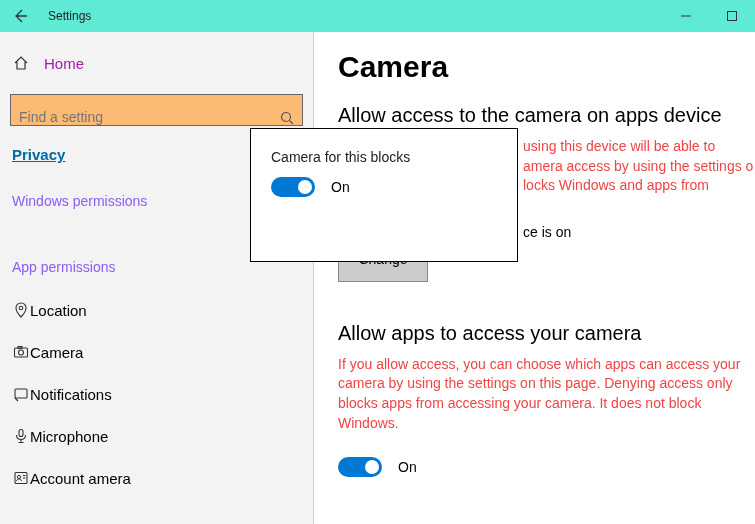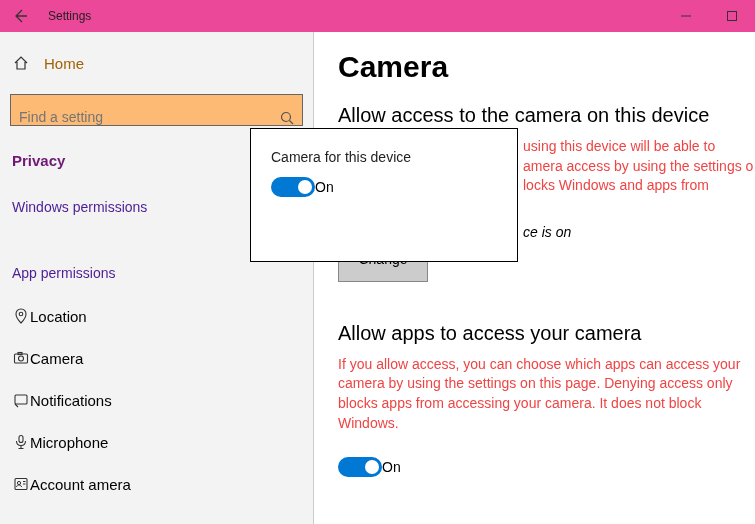--- a/index.html
+++ b/index.html
@@ -10,21 +10,21 @@
     background: #fff;
     width: 755px;
     height: 524px;
     overflow: hidden;
     position: relative;
   }
   .titlebar {
     height: 32px;
     display: flex;
     align-items: center;
-    background: #ec4899;
+    background: #5eead4;
   }
   .titlebar .back {
     width: 40px; height: 32px;
     display: flex; align-items: center; justify-content: center;
     color: #333;
   }
   .titlebar .title {
     font-size: 12px;
     color: #222;
     margin-left: 8px;
@@ -46,21 +46,21 @@
     background: #f3f3f3;
     display: flex;
     flex-direction: column;
     padding-top: 14px;
   }
   .home-row {
     display: flex; align-items: center;
     gap: 14px;
     padding: 8px 0 8px 12px;
     font-size: 15px;
-    color: #a16207;
+    color: #a21caf;
   }
   .icon-slot {
     width: 18px; height: 18px;
     display: flex; align-items: center; justify-content: center;
     color: #333;
   }
   .searchbox {
     margin: 14px 10px 0 10px;
     height: 32px;
     border: 1px solid #666;
@@ -72,22 +72,22 @@
   .searchbox input {
     border: none; background: transparent;
     font-size: 14px; color: #666;
     outline: none;
     flex: 1;
   }
   .section-header {
     font-size: 15px;
     padding: 0 12px;
   }
-  .section-header.bold { font-weight: 600; color: #701a75; margin-top: 26px; }
-  .section-header.group { color: #4c1d95; margin-top: 30px; font-size: 14px; }
+  .section-header.bold { font-weight: 600; color: #0369a1; margin-top: 20px; text-decoration: underline; }
+  .section-header.group { color: #8b5cf6; margin-top: 30px; font-size: 14px; }
   .nav-list { margin-top: 14px; }
   .nav-item {
     display: flex; align-items: center;
     padding: 12px 0 12px 12px;
     font-size: 15px;
     color: #000;
   }
   .content {
     flex: 1;
     padding: 18px 0 0 24px;
@@ -117,21 +117,21 @@
   .change-btn {
     margin-top: 10px;
     width: 90px; height: 32px;
     background: #ccc;
     border: 1px solid #888;
     font-size: 14px;
     color: #000;
     display: flex; align-items: flex-start; justify-content: center;
   }
   .toggle-row {
-    display: flex; align-items: center; 
+    display: flex; align-items: center; gap: 16px;
     margin-top: 24px;
   }
   .toggle {
     width: 44px; height: 20px;
     border-radius: 10px;
     background: #0078d4;
     position: relative;
   }
   .toggle::after {
     content: "";
@@ -262,44 +262,44 @@
             </svg>
         </span>
         <span>Account amera</span>
       </div>
     </div>
   </div>
 
   <div class="content">
     <div class="page-title">Camera</div>
 
-    <div class="subheading">Allow access to the camera on this device</div>
+    <div class="subheading">Allow access to the camera on apps device</div>
     <div class="body-text" style="padding-left:185px;">
       <span>using this device will be able to</span><br>
       <span>amera access by using the settings o</span><br>
       <span>locks Windows and apps from</span>
     </div>
 
-    <div class="status-line" style="padding-left:185px;font-style:italic;">
+    <div class="status-line" style="padding-left:185px;">
       <span>ce is on</span>
     </div>
 
     <div class="change-btn">
       <span>Change</span>
     </div>
 
     <div class="subheading" style="margin-top:40px;">Allow apps to access your camera</div>
     <div class="body-text">If you allow access, you can choose which apps can access your camera by using the settings on this page. Denying access only blocks apps from accessing your camera. It does not block Windows.</div>
 
     <div class="toggle-row">
       <div class="toggle"></div>
       <div class="toggle-label">On</div>
     </div>
   </div>
 </div>
 
 <div class="popup">
-  <div class="popup-title">Camera for this device</div>
+  <div class="popup-title">Camera for this blocks</div>
   <div class="toggle-row">
     <div class="toggle"></div>
     <div class="toggle-label">On</div>
   </div>
 </div>
 
 </body></html>

